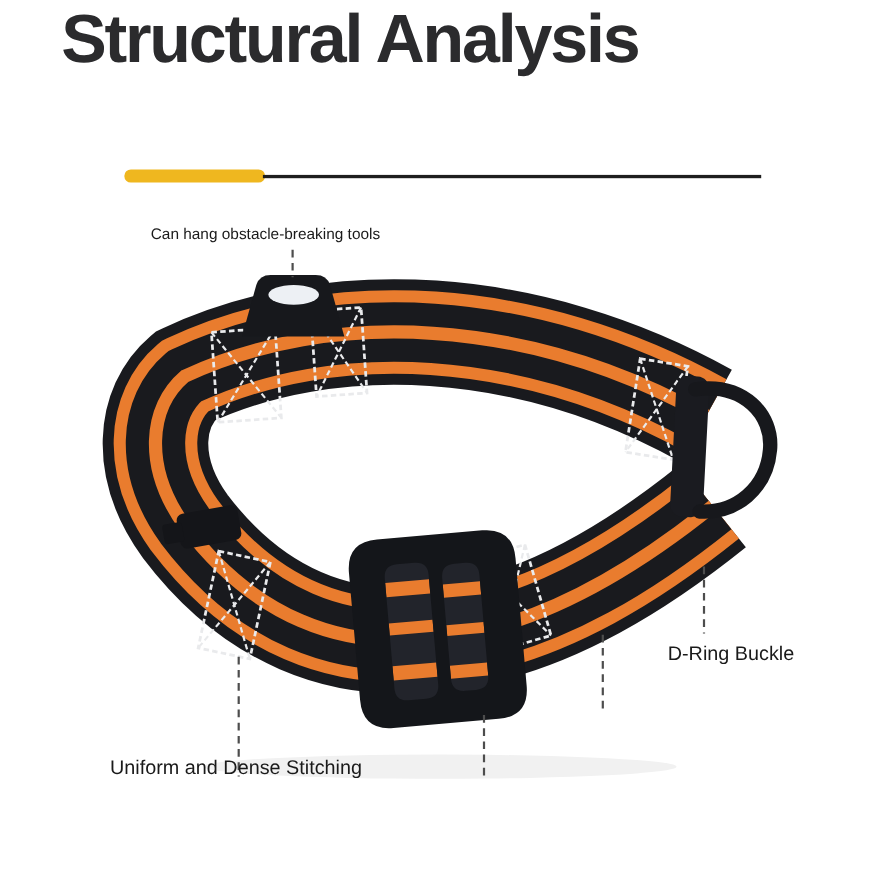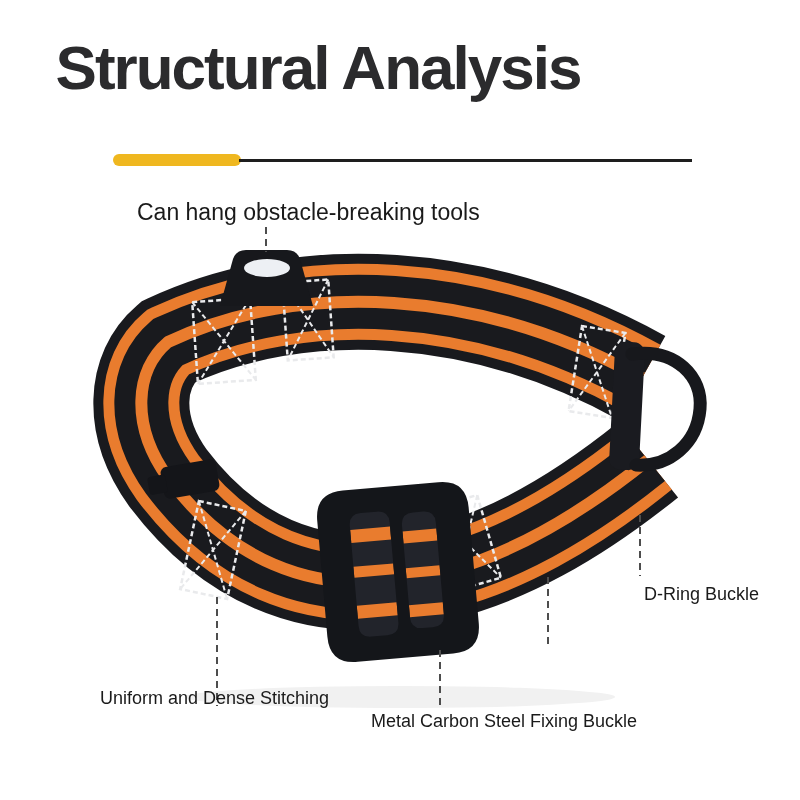--- a/index.html
+++ b/index.html
@@ -1,33 +1,33 @@
 <!DOCTYPE html>
 <html><head>
 <meta charset="utf-8">
 <style>
   html,body{margin:0;padding:0;background:#ffffff;}
   .stage{
     position:relative;width:800px;height:800px;background:#ffffff;overflow:hidden;
     font-family:"Liberation Sans", sans-serif;
   }
   .title{
-    position:absolute;left:0;top:36px;width:636px;text-align:center;
+    position:absolute;left:0;top:4px;width:636px;text-align:center;
     font-weight:bold;font-size:62px;line-height:64px;letter-spacing:-2px;
     color:#2B2B2D;margin:0;
   }
   .divider{position:absolute;left:113px;top:154px;width:579px;height:12px;}
   .divider-accent{position:absolute;left:0;top:0;width:128px;height:12px;border-radius:6px;background:#EFB71F;}
   .divider-line{position:absolute;left:126px;top:5px;width:453px;height:3px;background:#1E1E1E;}
   .art{position:absolute;left:0;top:0;}
   .callout{
     position:absolute;white-space:nowrap;font-size:18px;line-height:20px;color:#1A1A1A;
   }
-  .co-hang{left:137px;top:202px;font-size:23px;}
-  .co-dring{left:607px;top:584px;margin-left:37px;}
+  .co-hang{left:137px;top:202px;font-size:14px;}
+  .co-dring{left:607px;top:584px;}
   .co-poly{left:490px;top:653px;}
   .co-stitch{left:100px;top:688px;}
   .co-fix{left:371px;top:711px;}
   .leader{stroke-width:2;stroke-dasharray:7 5;fill:none;}
   .stitch{fill:none;stroke:#E9EAEC;stroke-width:2.5;stroke-dasharray:5 3;}
   .stitch-x{stroke:#E9EAEC;stroke-width:2;stroke-dasharray:5 3;}
 </style>
 </head>
 <body>
 
@@ -110,15 +110,14 @@
     <line class="leader" x1="266" y1="227" x2="266" y2="252" stroke="#4D4D4D"></line>
     <line class="leader" x1="640" y1="515" x2="640" y2="576" stroke="#4D4D4D"></line>
     <line class="leader" x1="548" y1="577" x2="548" y2="648" stroke="#4D4D4D"></line>
     <line class="leader" x1="217" y1="597" x2="217" y2="706" stroke="#4D4D4D"></line>
     <line class="leader" x1="440" y1="650" x2="440" y2="706" stroke="#4D4D4D"></line>
   </svg>
 
   <div class="callout co-hang">Can hang obstacle-breaking tools</div>
   <div class="callout co-dring">D-Ring Buckle</div>
   <div class="callout co-stitch">Uniform and Dense Stitching</div>
-  <div class="callout co-fix">Metal Carbon Steel Fixing Buckle</div>
 
 </div>
 
 </body></html>

